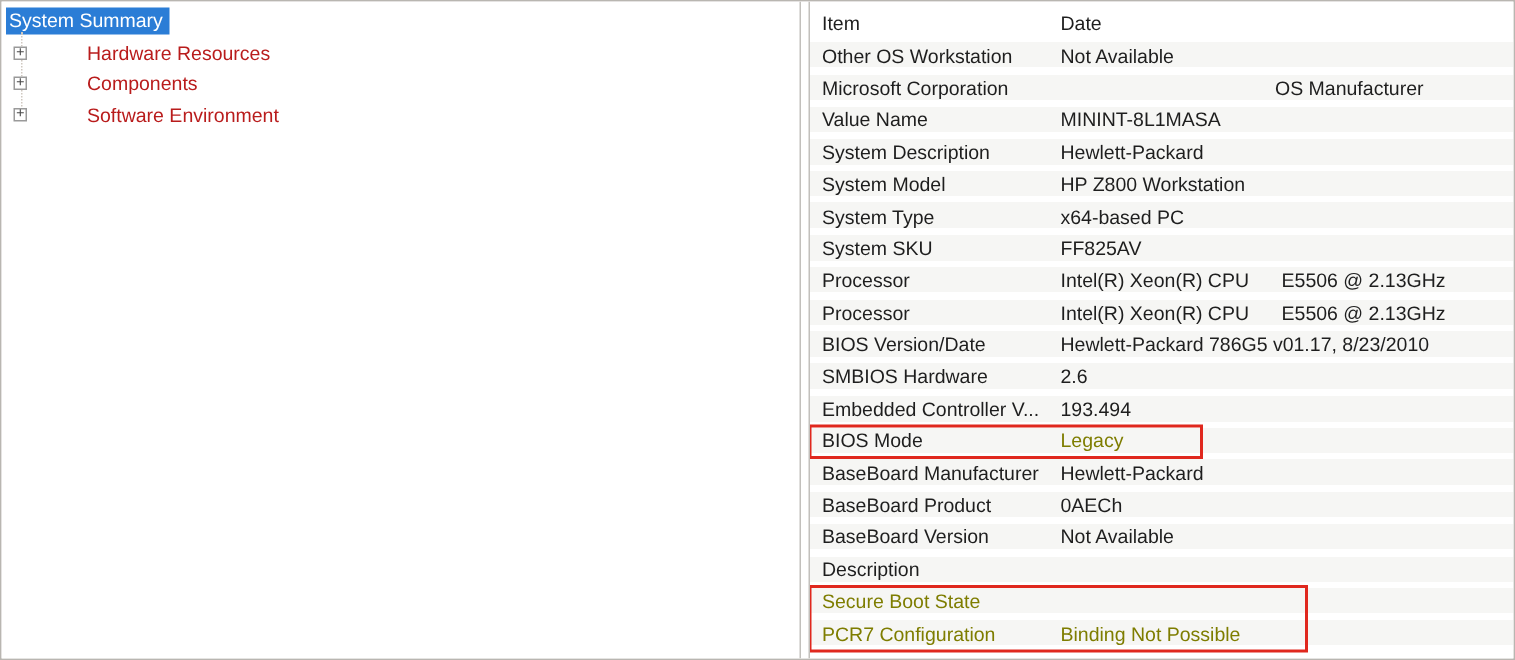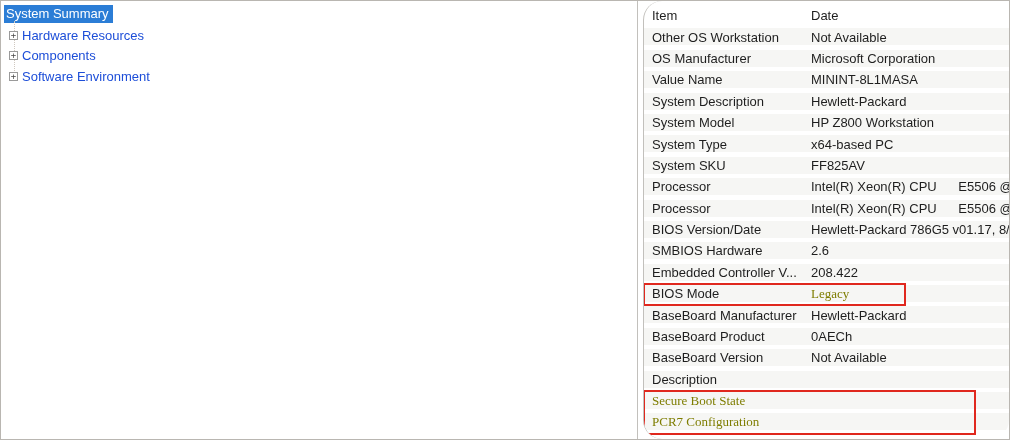--- a/index.html
+++ b/index.html
@@ -10,21 +10,21 @@
     border:1px solid #b9b6b1;
     background:#fff;
     font-family:"Liberation Sans","DejaVu Sans",sans-serif;
     font-size:13px;
     color:#1e1e1e;
     display:flex;
     overflow:hidden;
   }
   
   #tree-pane{
-    width:637px;
+    width:533px;
     box-sizing:border-box;
     border-right:1px solid #c2c0bc;
     background:#fff;
     padding:4px 0 0 2px;
     position:relative;
     flex:none;
   }
   .tree-selected{
     display:inline-block;
     background:var(--sel,#2b7dd6);
@@ -54,47 +54,46 @@
     box-sizing:border-box;
     border:1px solid #9a9a9a;
     background:#fff;
     color:#4a4a4a;
     font-size:9px;line-height:7px;
     text-align:center;
     margin-right:4px;
     flex:none;
     font-family:"DejaVu Sans Mono",monospace;
   }
-  .tree-label{color:#1d4ed8;}
+  .tree-label{color:#b91c1c;margin-left:36px;}
   
   #splitter{width:5px;flex:none;background:#fff;}
   
   #details-pane{
     flex:1;
     box-sizing:border-box;
     border-left:1px solid #c2c0bc;
     background:#fff;
     padding-top:4px;
     position:relative;
     overflow:hidden;
-    border-radius:19px;
   }
   .row{
     height:21.4px;
     display:flex;
     align-items:center;
     padding-left:8px;
     background:linear-gradient(#fff 2px,#f6f6f4 2px,#f6f6f4 19px,#fff 19px);
     white-space:nowrap;
   }
   .row.header{background:none;}
   .cell{display:inline-block;overflow:hidden;}
   .cell.item{width:159px;flex:none;}
   .cell.value{flex:1;white-space:pre;}
-  .olive{color:var(--olive,#7e7d00);font-family:Liberation Serif, serif;}
+  .olive{color:var(--olive,#7e7d00);}
   
   .annotation-box{
     position:absolute;
     border:2px solid var(--red,#e0281e);
     pointer-events:none;
     box-sizing:border-box;
   }
   #box-bios{left:-1px;top:282px;width:263px;height:23px;}
   #box-secureboot{left:-1px;top:389px;width:333px;height:45px;}
 </style>
@@ -128,22 +127,22 @@
     <div class="row header">
       <span class="cell item">Item</span>
       <span class="cell value">Date</span>
     </div>
 
     <div class="row">
       <span class="cell item">Other OS Workstation</span>
       <span class="cell value">Not Available</span>
     </div>
     <div class="row">
+      <span class="cell value">Microsoft Corporation</span>
       <span class="cell item">OS Manufacturer</span>
-      <span class="cell value">Microsoft Corporation</span>
     </div>
     <div class="row">
       <span class="cell item">Value Name</span>
       <span class="cell value">MININT-8L1MASA</span>
     </div>
     <div class="row">
       <span class="cell item">System Description</span>
       <span class="cell value">Hewlett-Packard</span>
     </div>
     <div class="row">
@@ -169,21 +168,21 @@
     <div class="row">
       <span class="cell item">BIOS Version/Date</span>
       <span class="cell value">Hewlett-Packard 786G5 v01.17, 8/23/2010</span>
     </div>
     <div class="row">
       <span class="cell item">SMBIOS Hardware</span>
       <span class="cell value">2.6</span>
     </div>
     <div class="row">
       <span class="cell item">Embedded Controller V...</span>
-      <span class="cell value">208.422</span>
+      <span class="cell value">193.494</span>
     </div>
     <div class="row">
       <span class="cell item">BIOS Mode</span>
       <span class="cell value olive">Legacy</span>
     </div>
     <div class="row">
       <span class="cell item">BaseBoard Manufacturer</span>
       <span class="cell value">Hewlett-Packard</span>
     </div>
     <div class="row">
@@ -195,19 +194,20 @@
       <span class="cell value">Not Available</span>
     </div>
     <div class="row">
       <span class="cell value">Description</span>
     </div>
     <div class="row">
       <span class="cell item olive">Secure Boot State</span>
     </div>
     <div class="row">
       <span class="cell item olive">PCR7 Configuration</span>
+      <span class="cell value olive">Binding Not Possible</span>
     </div>
 
     <div id="box-bios" class="annotation-box"></div>
     <div id="box-secureboot" class="annotation-box"></div>
   </div>
 
 </div>
 
 </body></html>

